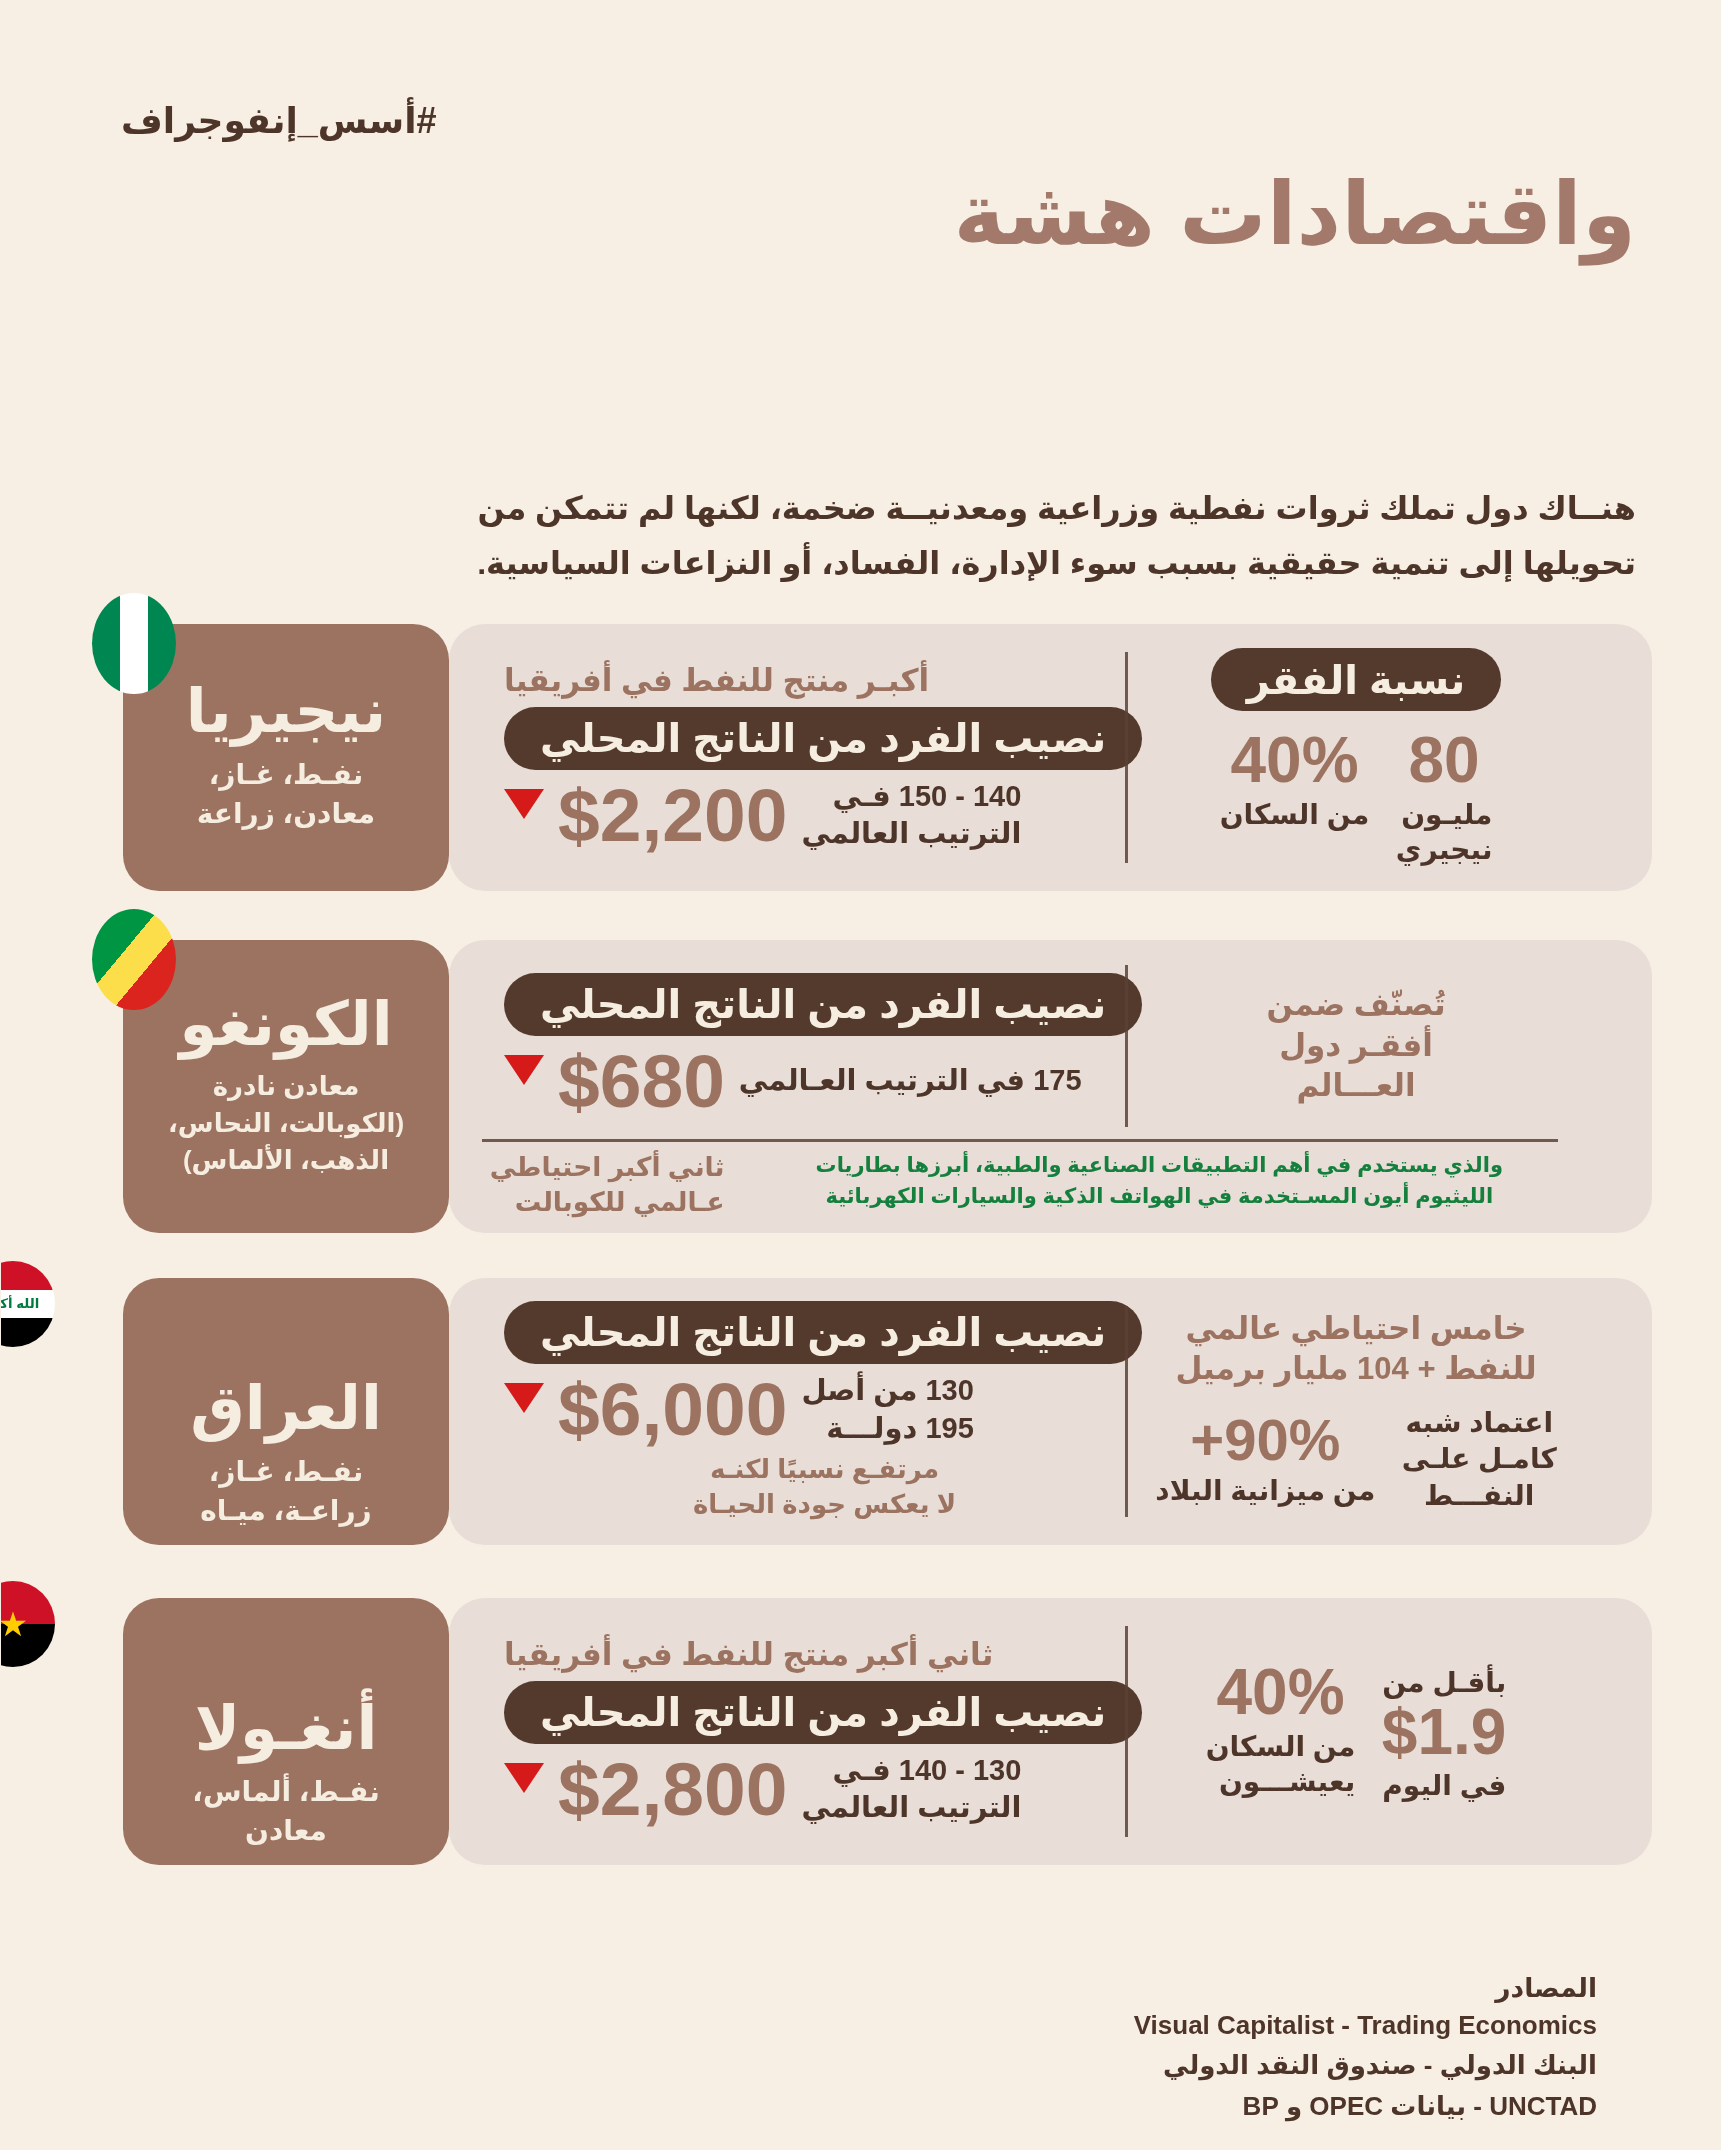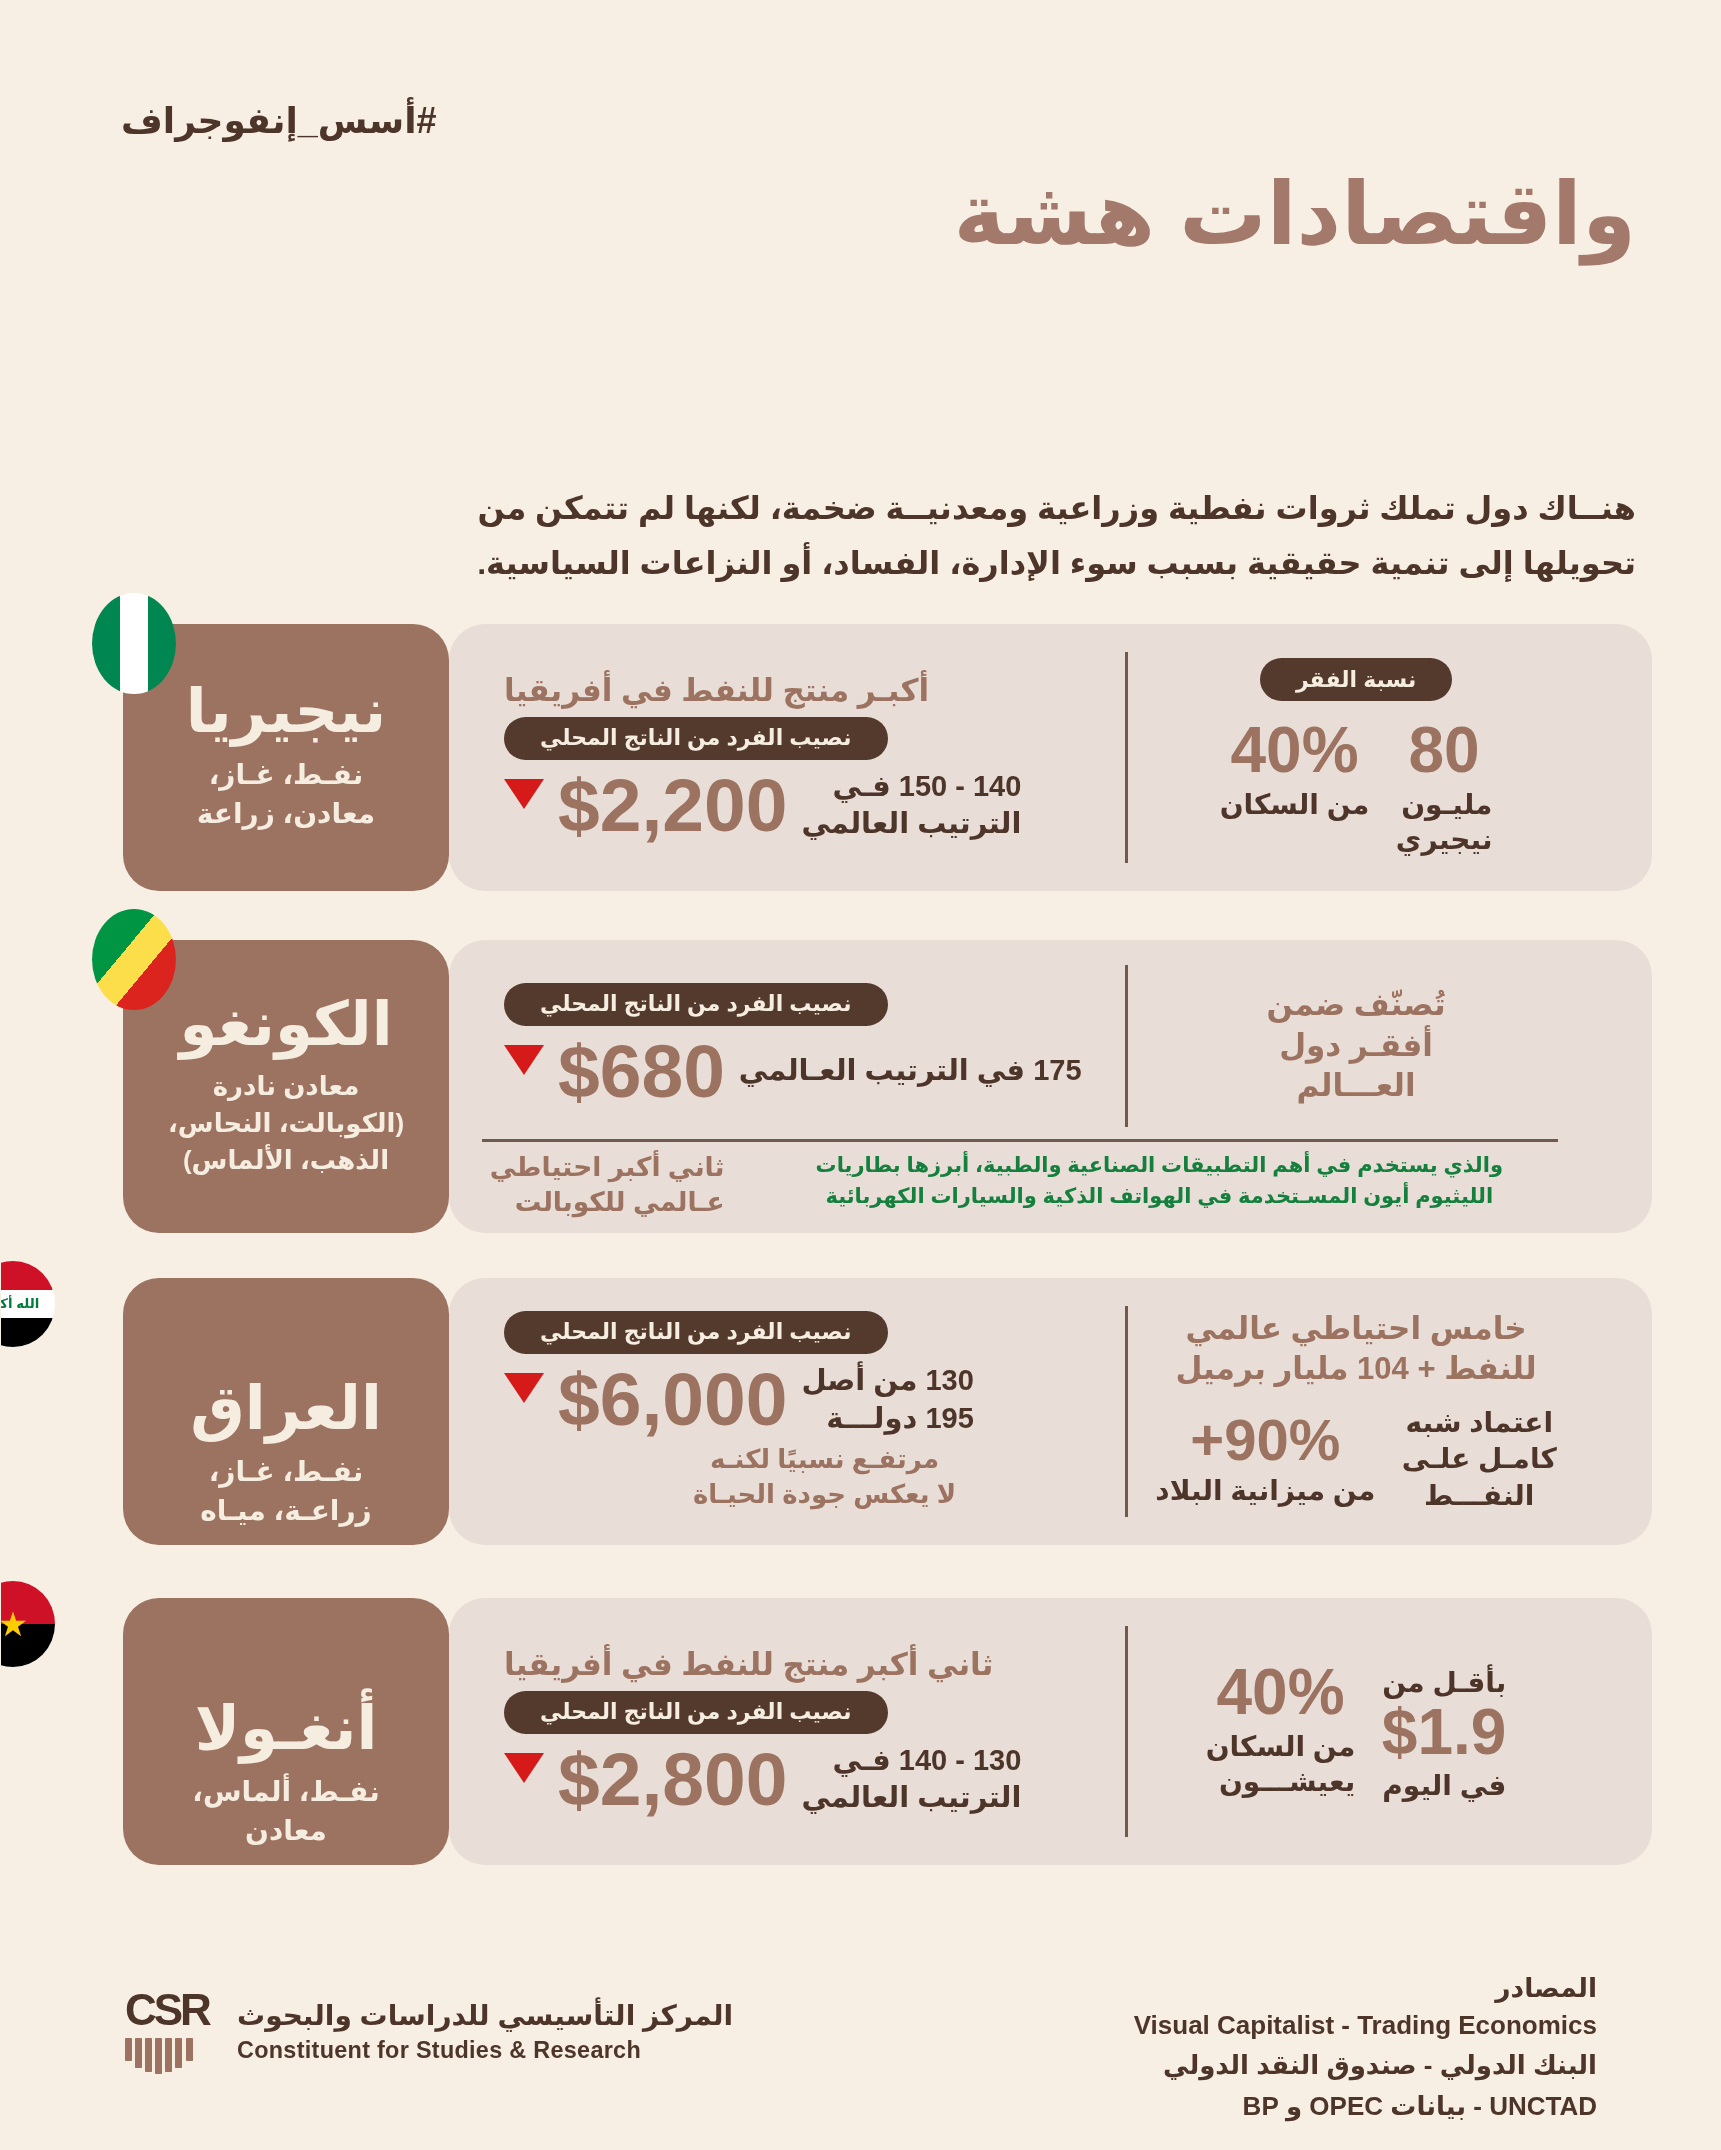--- a/index.html
+++ b/index.html
@@ -157,21 +157,21 @@
     font-weight: 800;
     color: #9C7360;
     white-space: nowrap;
     margin-bottom: 7.8px;
   }
 
   .pill {
     background: #543A2D;
     color: #F6EDE1;
     border-radius: 779px;
-    font-size: 22px;
+    font-size: 40px;
     font-weight: 700;
     padding: 8.6px 36px;
     white-space: nowrap;
     display: inline-block;
   }
 
   .stat-line {
     display: flex;
     flex-direction: row-reverse;
     align-items: center;
@@ -524,38 +524,20 @@
           <div class="stat-col">
             <div class="cap lt">بأقـل من</div>
             <div class="pct">$1.9</div>
             <div class="cap">في اليوم</div>
           </div>
         </div>
       </div>
     </div>
   </div>
 
-  <div class="footer-logo">
-    <div class="mark">
-      <div class="csr">CSR</div>
-      <div class="rays">
-        <i style="height:23.4px"></i>
-          <i style="height:30px"></i>
-          <i style="height:34px"></i>
-        <i style="height:36px"></i>
-          <i style="height:34px"></i>
-          <i style="height:30px"></i>
-        <i style="height:23.4px"></i>
-      </div>
-    </div>
-    <div class="logo-text">
-      <div class="logo-ar">المركز التأسيسي للدراسات والبحوث</div>
-      <div class="logo-en">Constituent for Studies &amp; Research</div>
-    </div>
-  </div>
 
   <div class="sources">
     <div class="src-title">المصادر</div>
     <div class="src-line ltr">Visual Capitalist - Trading Economics</div>
     <div class="src-line">البنك الدولي - صندوق النقد الدولي</div>
     <div class="src-line">UNCTAD  - بيانات OPEC و BP</div>
   </div>
 
 </div>
 

